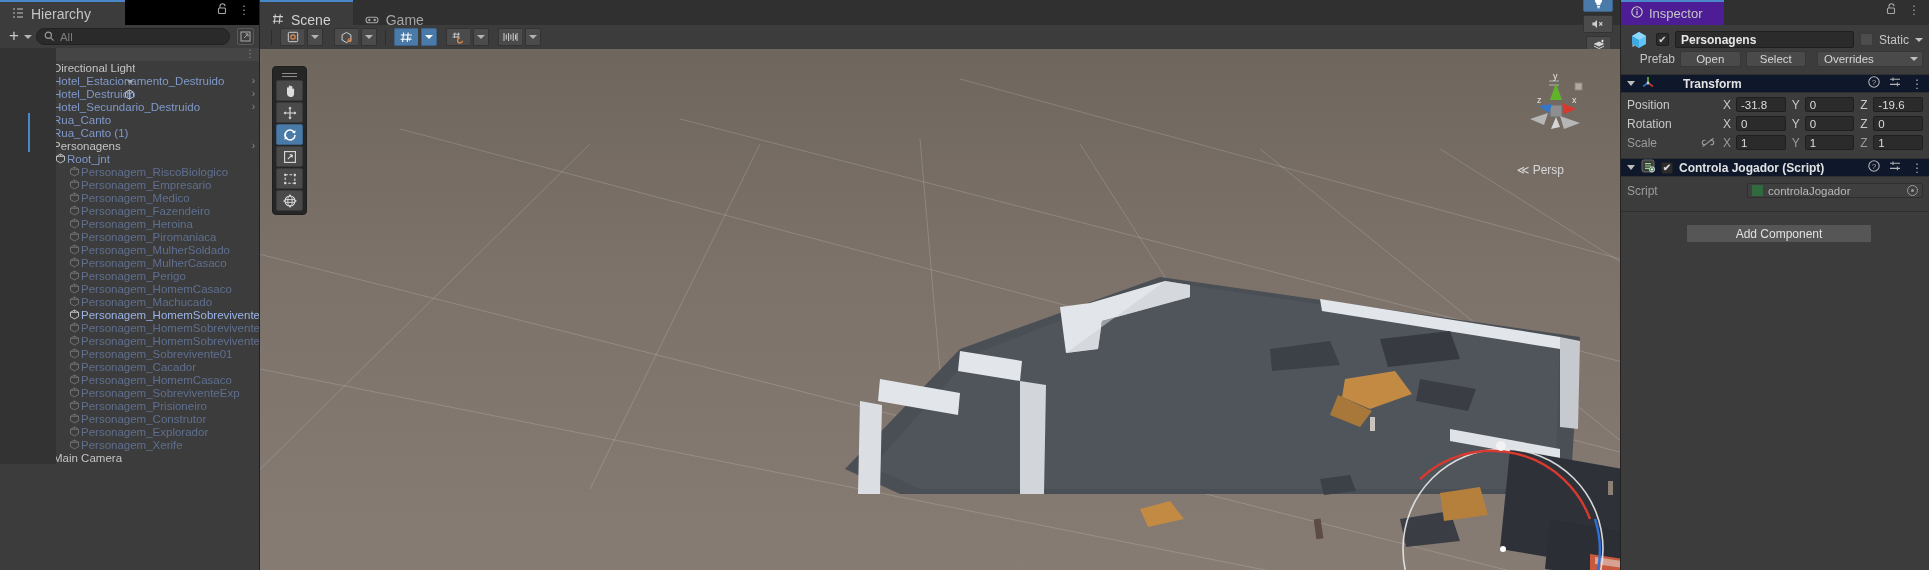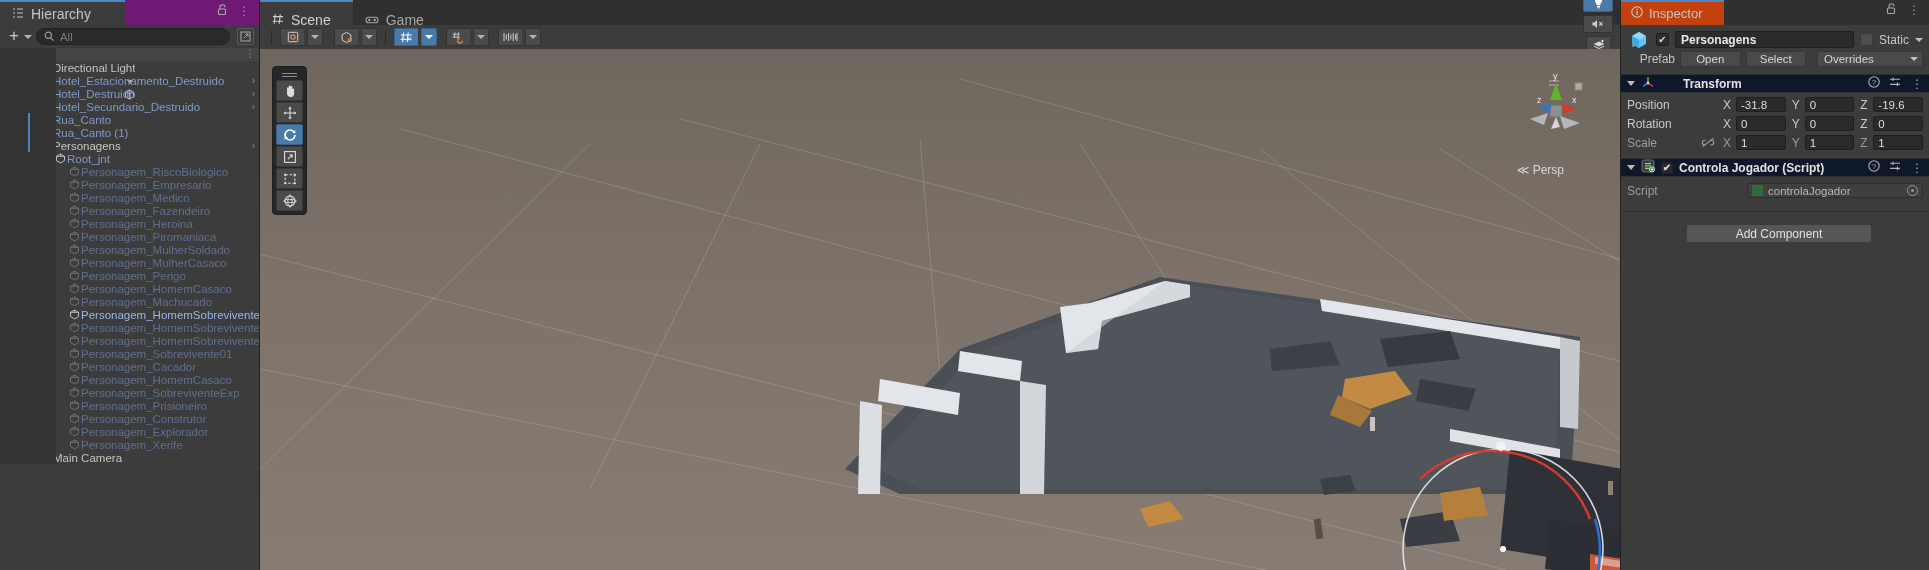--- a/index.html
+++ b/index.html
@@ -3,21 +3,21 @@
 <meta charset="utf-8">
 <style>
   * { box-sizing: border-box; margin:0; padding:0; }
   html,body { width:1929px; height:570px; overflow:hidden; background:#383838;
     font-family:"Liberation Sans", sans-serif; -webkit-font-smoothing:antialiased; }
   .app { position:relative; width:1929px; height:570px; display:flex; background:#383838; }
 
   
   .hierarchy { width:260px; flex:0 0 260px; display:flex; flex-direction:column;
     background:#3c3c3c; border-right:1px solid #232323; }
-  .hier-tabbar { height:25px; background:#701a75; display:flex; align-items:flex-end; }
+  .hier-tabbar { height:25px; background:#000000; display:flex; }
   .hier-tab { height:25px; display:flex; align-items:center; gap:7px; padding:0 34px 0 12px;
     font-size:14px; color:#c4c4c4; background:#3c3c3c; border-top:2px solid #4a87c9; }
   .hier-tab-tools { margin-left:auto; display:flex; align-items:center; gap:10px;
     padding:0 9px 5px 0; color:#9b9b9b; }
   .hier-toolbar { height:23px; background:#3c3c3c; display:flex; align-items:center;
     padding:0 5px; gap:4px; }
   .plus { color:#c8c8c8; font-size:17px; line-height:1; padding:0 1px 2px 4px; }
   .caret { width:0;height:0;border-left:4px solid transparent;border-right:4px solid transparent;
     border-top:4px solid #b4b4b4; }
   .searchbox { flex:1; height:17px; background:#2a2a2a; border:1px solid #212121;
@@ -80,21 +80,21 @@
   .tbtn-tool.on { background:#4a7aa8; border-color:#3b6288; }
 
   .persp { position:absolute; right:52px; bottom:-0px; color:#d7d7d7; font-size:12px; }
   .gizmo-box { position:absolute; right:30px; top:18px; width:70px; height:80px; }
 
   
   .inspector { width:309px; flex:0 0 309px; display:flex; flex-direction:column;
     background:#3c3c3c; border-left:1px solid #232323; }
   .insp-tabbar { height:25px; background:#303030; display:flex; align-items:flex-end; }
   .insp-tab { height:25px; display:flex; align-items:center; gap:6px; padding:0 22px 0 10px;
-    font-size:13px; color:#c6c6c6; background:#c2410c; border-top:2px solid #4a87c9; }
+    font-size:13px; color:#c6c6c6; background:#4c1d95; border-top:2px solid #4a87c9; }
   .insp-tools { margin-left:auto; display:flex; align-items:center; gap:11px;
     padding:0 9px 6px 0; color:#a0a0a0; }
   .insp-body { flex:1; overflow:hidden; }
   .go-head { padding:5px 6px 6px 6px; background:#3c3c3c; }
   .go-row1 { display:flex; align-items:center; gap:6px; height:19px; }
   .go-icon { width:23px; height:20px; display:flex; align-items:center; justify-content:center; }
   .chk { width:13px; height:13px; background:#2b2b2b; border:1px solid #1f1f1f;
     border-radius:2px; display:flex; align-items:center; justify-content:center;
     color:#d6d6d6; font-size:10px; }
   .namefield { flex:1; height:17px; background:#2b2b2b; border:1px solid #1f1f1f;

